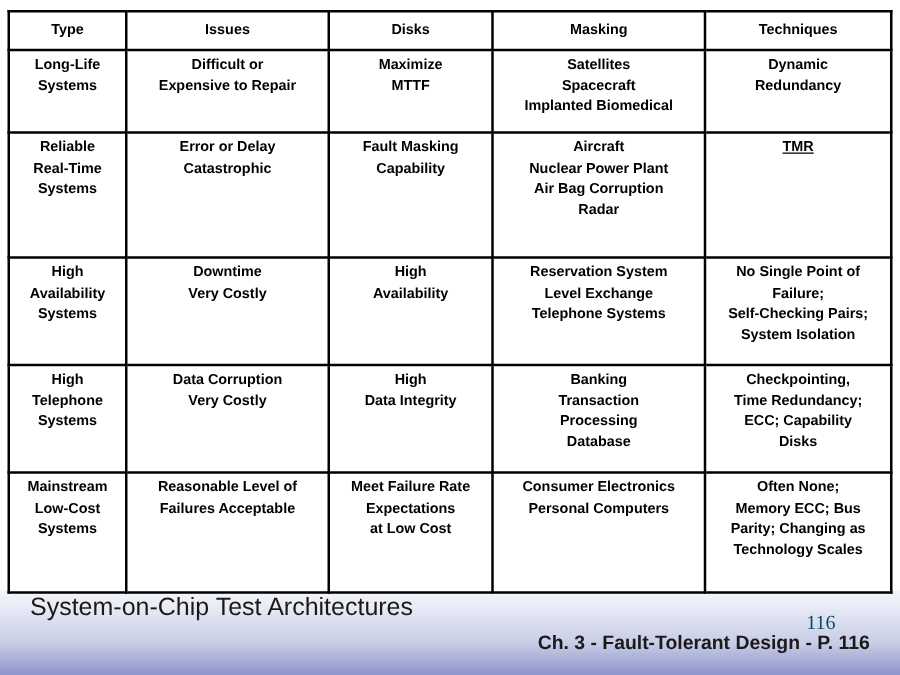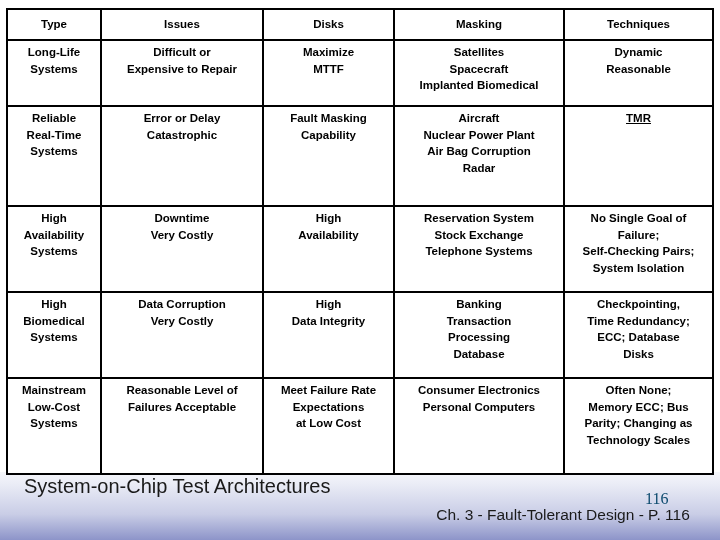--- a/index.html
+++ b/index.html
@@ -85,21 +85,21 @@
     font-weight: normal;
     color: #1a1a1a;
     white-space: nowrap;
   }
   #footer-right {
     position: absolute;
     left: 418px;
     top: 505px;
     width: 290px;
     font-size: 15.5px;
-    font-weight: normal;
+    font-weight: bold;
     color: #1a1a1a;
     text-align: center;
     line-height: 1.28;
   }
   #page-number {
     position: absolute;
     left: 645px;
     top: 490px;
     font-family: "Liberation Serif", serif;
     font-size: 16px;
@@ -144,21 +144,21 @@
             <span class="cell-line">Maximize</span>
             <span class="cell-line">MTTF</span>
           </td>
           <td>
             <span class="cell-line">Satellites</span>
             <span class="cell-line">Spacecraft</span>
             <span class="cell-line">Implanted Biomedical</span>
           </td>
           <td>
             <span class="cell-line">Dynamic</span>
-            <span class="cell-line">Reasonable</span>
+            <span class="cell-line">Redundancy</span>
           </td>
         </tr>
         <tr class="row-2">
           <td>
             <span class="cell-line">Reliable</span>
             <span class="cell-line">Real-Time</span>
             <span class="cell-line">Systems</span>
           </td>
           <td>
             <span class="cell-line">Error or Delay</span>
@@ -187,54 +187,54 @@
           <td>
             <span class="cell-line">Downtime</span>
             <span class="cell-line">Very Costly</span>
           </td>
           <td>
             <span class="cell-line">High</span>
             <span class="cell-line">Availability</span>
           </td>
           <td>
             <span class="cell-line">Reservation System</span>
-            <span class="cell-line">Stock Exchange</span>
+            <span class="cell-line">Level Exchange</span>
             <span class="cell-line">Telephone Systems</span>
           </td>
           <td>
-            <span class="cell-line">No Single Goal of</span>
+            <span class="cell-line">No Single Point of</span>
             <span class="cell-line">Failure;</span>
             <span class="cell-line">Self-Checking Pairs;</span>
             <span class="cell-line">System Isolation</span>
           </td>
         </tr>
         <tr class="row-4">
           <td>
             <span class="cell-line">High</span>
-            <span class="cell-line">Biomedical</span>
+            <span class="cell-line">Telephone</span>
             <span class="cell-line">Systems</span>
           </td>
           <td>
             <span class="cell-line">Data Corruption</span>
             <span class="cell-line">Very Costly</span>
           </td>
           <td>
             <span class="cell-line">High</span>
             <span class="cell-line">Data Integrity</span>
           </td>
           <td>
             <span class="cell-line">Banking</span>
             <span class="cell-line">Transaction</span>
             <span class="cell-line">Processing</span>
             <span class="cell-line">Database</span>
           </td>
           <td>
             <span class="cell-line">Checkpointing,</span>
             <span class="cell-line">Time Redundancy;</span>
-            <span class="cell-line">ECC; Database</span>
+            <span class="cell-line">ECC; Capability</span>
             <span class="cell-line">Disks</span>
           </td>
         </tr>
         <tr class="row-5">
           <td>
             <span class="cell-line">Mainstream</span>
             <span class="cell-line">Low-Cost</span>
             <span class="cell-line">Systems</span>
           </td>
           <td>

